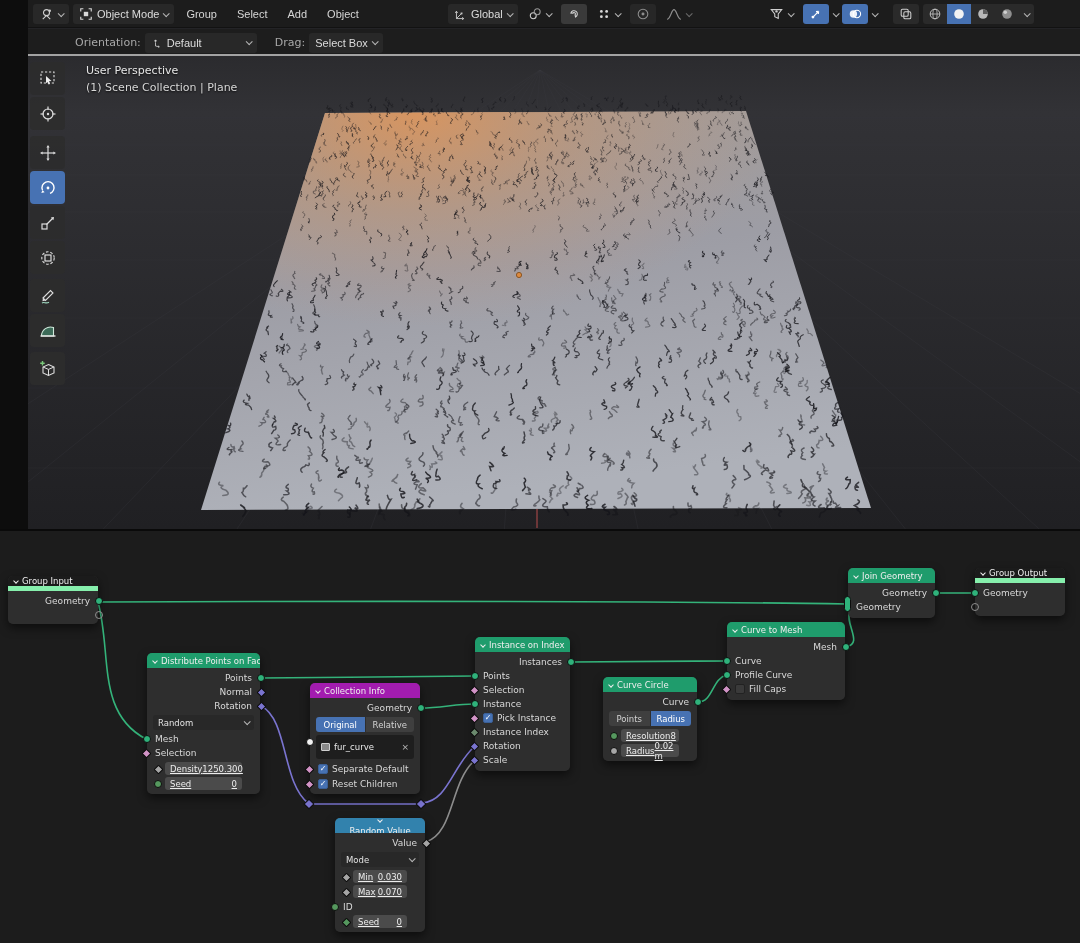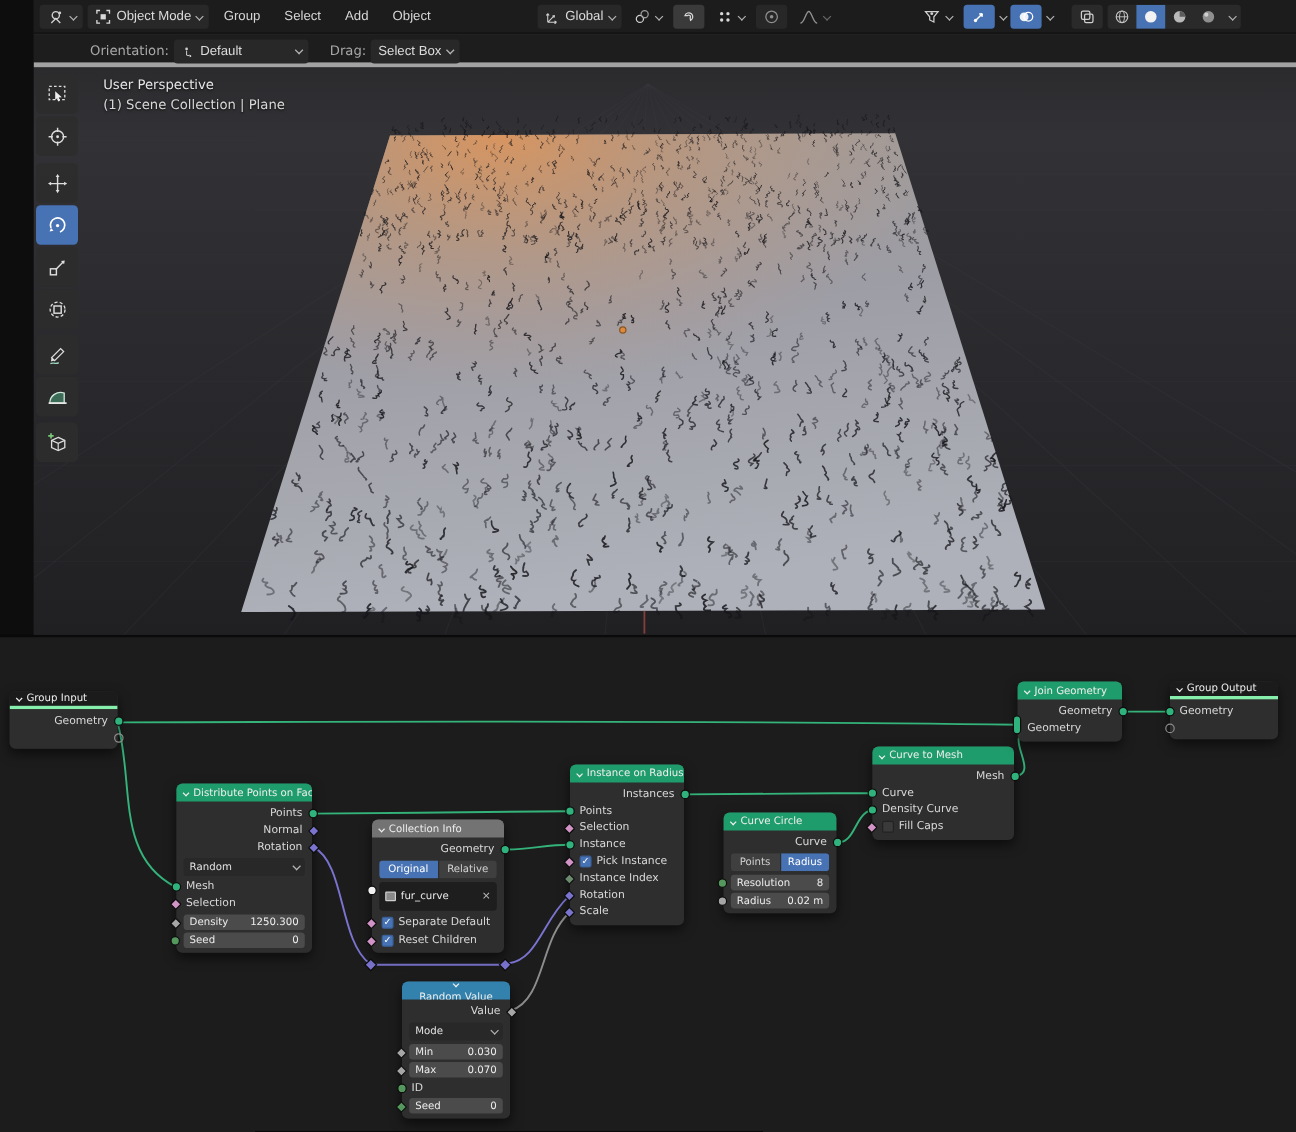--- a/index.html
+++ b/index.html
@@ -6,21 +6,21 @@
   *{box-sizing:border-box;}
   body{font-family:"DejaVu Sans", sans-serif; -webkit-font-smoothing:antialiased;}
   .screen{position:relative;width:1080px;height:943px;background:#0a0a0a;overflow:hidden;}
 
   
   .viewport{position:absolute;left:28px;top:0;width:1052px;height:529px;background:#232326;overflow:hidden;}
   .left-strip{position:absolute;left:0;top:0;width:28px;height:529px;background:#0d0d0d;}
   #scene{position:absolute;left:0;top:0;}
 
   .vp-header{position:absolute;left:0;top:0;width:100%;height:28px;background:#1c1c1c;border-bottom:1px solid #121212;z-index:30;}
-  .vp-tools{position:absolute;left:0;top:29px;width:100%;height:27px;background:#1d1d1d;border-bottom:4px solid #a3a3a3;z-index:30;}
+  .vp-tools{position:absolute;left:0;top:29px;width:100%;height:27px;background:#1d1d1d;border-bottom:2px solid #a3a3a3;z-index:30;}
   .hgroup{position:absolute;top:0;height:28px;display:flex;align-items:center;gap:4px;}
   .vp-tools .hgroup{height:27px;}
   .hbtn{display:flex;align-items:center;gap:4px;height:20px;padding:0 6px;border-radius:3px;color:#dcdcdc;font-size:11px;background:transparent;border:none;cursor:default;}
   .hbtn.dd{background:#282828;}
   .hbtn.toggled{background:#3a3a3a;}
   .hbtn.active{background:#4772b3;}
   .menu-btn{padding:0 8px;color:#d6d6d6;}
   .hlabel{color:#a8a8a8;font-size:11px;}
   .chev{width:5px;height:5px;border-right:1.4px solid #b5b5b5;border-bottom:1.4px solid #b5b5b5;transform:rotate(45deg) translateY(-1px);display:inline-block;flex:0 0 auto;}
   .chev.dim{border-color:#6a6a6a;}
@@ -35,41 +35,41 @@
   
   .tbtn{position:absolute;left:2px;width:35px;height:33px;background:rgba(45,45,45,.92);border:none;border-radius:4px;display:flex;align-items:center;justify-content:center;z-index:25;}
   .tbtn.active{background:#4772b3;}
 
   
   .node-editor{position:absolute;left:0;top:531px;width:1080px;height:412px;background:#1c1c1c;}
   #wires{position:absolute;left:0;top:0;}
   .node{position:absolute;background:rgba(47,47,47,.97);border-radius:5px;box-shadow:0 4px 10px rgba(0,0,0,.55);color:#d9d9d9;z-index:5;}
   .nheader{height:15px;border-radius:5px 5px 0 0;display:flex;align-items:center;gap:4px;padding:0 6px;color:#eee;font-size:8.5px;white-space:nowrap;overflow:hidden;}
   .hd-geo{background:#1f9c6c;}
-  .hd-red{background:#737373;}
+  .hd-red{background:#a21caf;}
   .hd-blue{background:#3282ad;flex-direction:column;}
-  .hd-dark{background:#1b1b1b;border-bottom:3px solid #86efac;}
+  .hd-dark{background:#1b1b1b;border-bottom:5px solid #86efac;}
   .nchev{width:4px;height:4px;border-right:1.3px solid #eee;border-bottom:1.3px solid #eee;transform:rotate(45deg);flex:0 0 auto;}
   .nbody{padding:3px 0 4px;}
   .nrow{position:relative;height:14px;display:flex;align-items:center;padding:0 8px;font-size:9px;color:#d9d9d9;gap:4px;}
   .nrow.out{justify-content:flex-end;}
   .sock{position:absolute;width:8px;height:8px;border-radius:50%;border:1px solid #0d0d0d;top:3px;}
   .sock.l{left:-4.5px;}
   .sock.r{right:-4.5px;}
   .sock.d{width:7px;height:7px;border-radius:1px;transform:rotate(45deg);top:3.5px;}
   .sock.multi{width:7px;height:16px;border-radius:4px;top:-4px;}
   .s-geo{background:#2fb27b;}
   .s-vec{background:#7a74d0;}
   .s-bool{background:#d293c6;}
   .s-float{background:#a6a6a6;}
   .s-int{background:#55985e;}
   .s-intdim{background:#6b8a6e;}
   .s-white{background:#f2f2f2;}
   .s-ghost{background:transparent;border:1.4px solid #8d8d8d;}
-  .nfield{position:relative;background:#4b4b4b;border-radius:3px;height:13px;display:flex;align-items:center;justify-content:space-between;margin:2px 6px 0;padding:0 5px;font-size:8.5px;color:#ececec;}
+  .nfield{position:relative;background:#4b4b4b;border-radius:3px;height:13px;display:flex;align-items:center;justify-content:space-between;margin:2px 18px 0;padding:0 5px;font-size:8.5px;color:#ececec;text-decoration:underline;}
   .ndrop{position:relative;background:#282828;border-radius:3px;height:15px;display:flex;align-items:center;justify-content:space-between;margin:2px 6px 0;padding:0 5px;font-size:8.5px;color:#e2e2e2;}
   .ntoggle{display:flex;margin:2px 6px 0;height:15px;border-radius:3px;overflow:hidden;gap:1px;}
   .ntoggle .opt{flex:1;display:flex;align-items:center;justify-content:center;background:#3f3f3f;color:#d2d2d2;font-size:8.5px;}
   .ntoggle .opt.sel{background:#4772b3;color:#fff;}
   .cb{width:10px;height:10px;border-radius:2px;background:#3a3a3a;border:1px solid #222;display:flex;align-items:center;justify-content:center;color:#fff;font-size:8px;line-height:1;flex:0 0 auto;}
   .cb.checked{background:#4772b3;border-color:#35movies;}
   .cb.checked{background:#4772b3;border-color:#3a5f96;}
   .collfield{position:relative;background:#1e1e1e;border-radius:3px;height:14px;display:flex;align-items:center;gap:4px;margin:3px 6px 0;padding:12px 5px;font-size:8.5px;color:#e8e8e8;}
   .collfield .x{margin-left:auto;color:#b9b9b9;font-size:9px;}
   .collicon{width:9px;height:8px;border:1px solid #cfcfcf;border-radius:1px;position:relative;flex:0 0 auto;background:#8a8a8a;}
@@ -1795,21 +1795,21 @@
             <span class="sock l d s-int" style="left:-10.5px"></span>
             <span>Seed</span>
             <span>0</span>
           </div>
       </div>
     </div>
 
     <div class="node" style="left:475px;top:106px;width:95px">
       <div class="nheader hd-geo">
           <span class="nchev"></span>
-          <span>Instance on Radius</span>
+          <span>Instance on Index</span>
         </div>
       <div class="nbody">
         <div class="nrow out">
             <span>Instances</span>
             <span class="sock r s-geo"></span>
           </div>
         <div class="nrow">
             <span class="sock l s-geo"></span>
             <span>Points</span>
           </div>
@@ -1877,21 +1877,21 @@
         <div class="nrow out">
             <span>Mesh</span>
             <span class="sock r s-geo"></span>
           </div>
         <div class="nrow">
             <span class="sock l s-geo"></span>
             <span>Curve</span>
           </div>
         <div class="nrow">
             <span class="sock l s-geo"></span>
-            <span>Density Curve</span>
+            <span>Profile Curve</span>
           </div>
         <div class="nrow">
             <span class="sock l d s-bool"></span>
             <span class="cb"></span>
             <span>Fill Caps</span>
           </div>
       </div>
     </div>
 
     <div class="node" style="left:848px;top:37px;width:87px">

